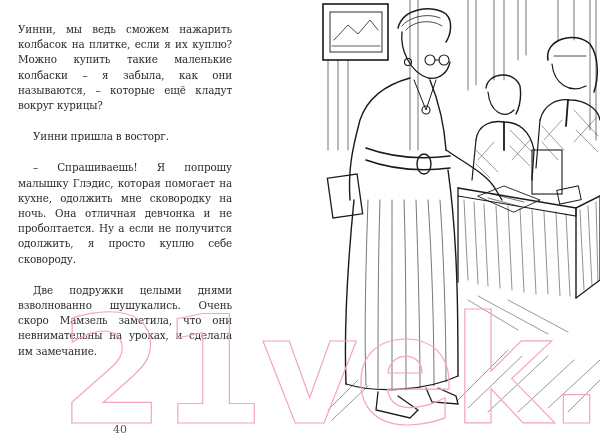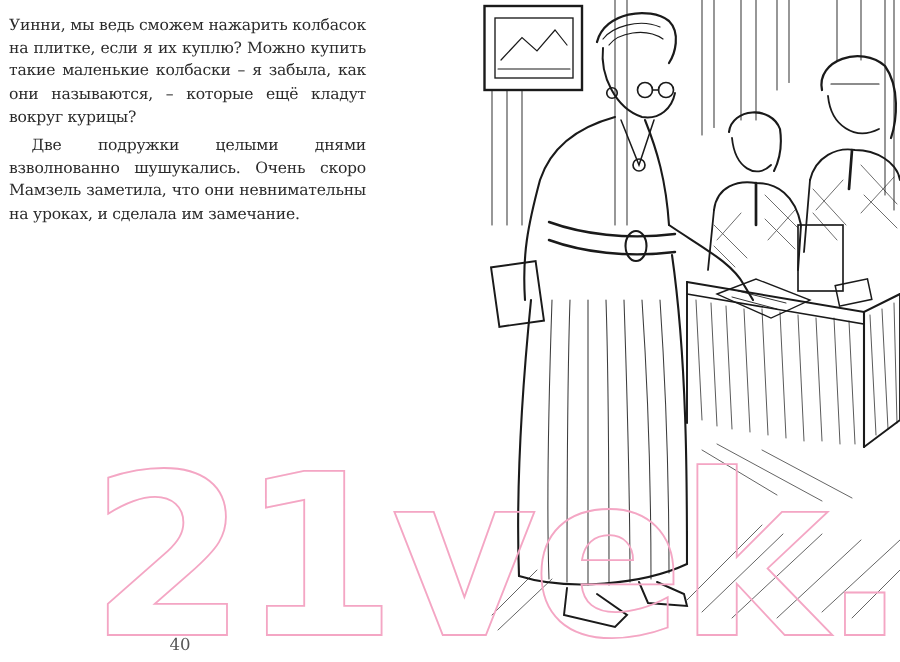--- a/index.html
+++ b/index.html
@@ -2,36 +2,38 @@
 <html><head>
   <meta charset="utf-8">
   <style>
     html, body { margin: 0; padding: 0; background: #ffffff; }
     body { width: 600px; height: 441px; position: relative; overflow: hidden; }
     .page-text {
       position: absolute; left: 2px; top: 6px; width: 246px;
       font-family: "DejaVu Serif", serif; font-size: 10.4px; line-height: 15.2px;
       color: #2a2a2a; text-align: justify; letter-spacing: -0.15px;
     }
-    .page-text p { margin: 4px; }
+    .page-text p { margin: 16px; }
     .page-text p.indent { text-indent: 15px; }
     .page-number {
       position: absolute; left: 113px; top: 423px;
       font-family: "DejaVu Serif", serif; font-size: 11px; color: #555;
     }
     .illustration { position: absolute; left: 318px; top: 0; width: 282px; height: 441px; }
     .watermark {
       position: absolute; left: 0; top: 0; width: 600px; height: 441px; pointer-events: none;
     }
   </style>
 </head>
 <body>
 
 <div class="page-text">
   <p>Уинни, мы ведь сможем нажарить колбасок на плитке, если я их куплю? Можно купить такие маленькие колбаски – я забыла, как они называются, – которые ещё кладут вокруг курицы?</p>
+  <p class="indent">Уинни пришла в восторг.</p>
+  <p class="indent">– Спрашиваешь! Я попрошу малышку Глэдис, которая помогает на кухне, одолжить мне сковородку на ночь. Она отличная девчонка и не проболтается. Ну а если не получится одолжить, я просто куплю себе сковороду.</p>
   <p class="indent">Две подружки целыми днями взволнованно шушукались. Очень скоро Мамзель заметила, что они невнимательны на уроках, и сделала им замечание.</p>
 </div>
 
 <div class="page-number">40</div>
 
 <div class="illustration">
   <svg width="282" height="441" viewBox="0 0 282 441" fill="none" stroke="#1a1a1a" stroke-width="1.1" stroke-linecap="round">
 
     <g stroke-width="0.8" opacity="0.75">
       <line x1="92" y1="0" x2="92" y2="150"></line>

